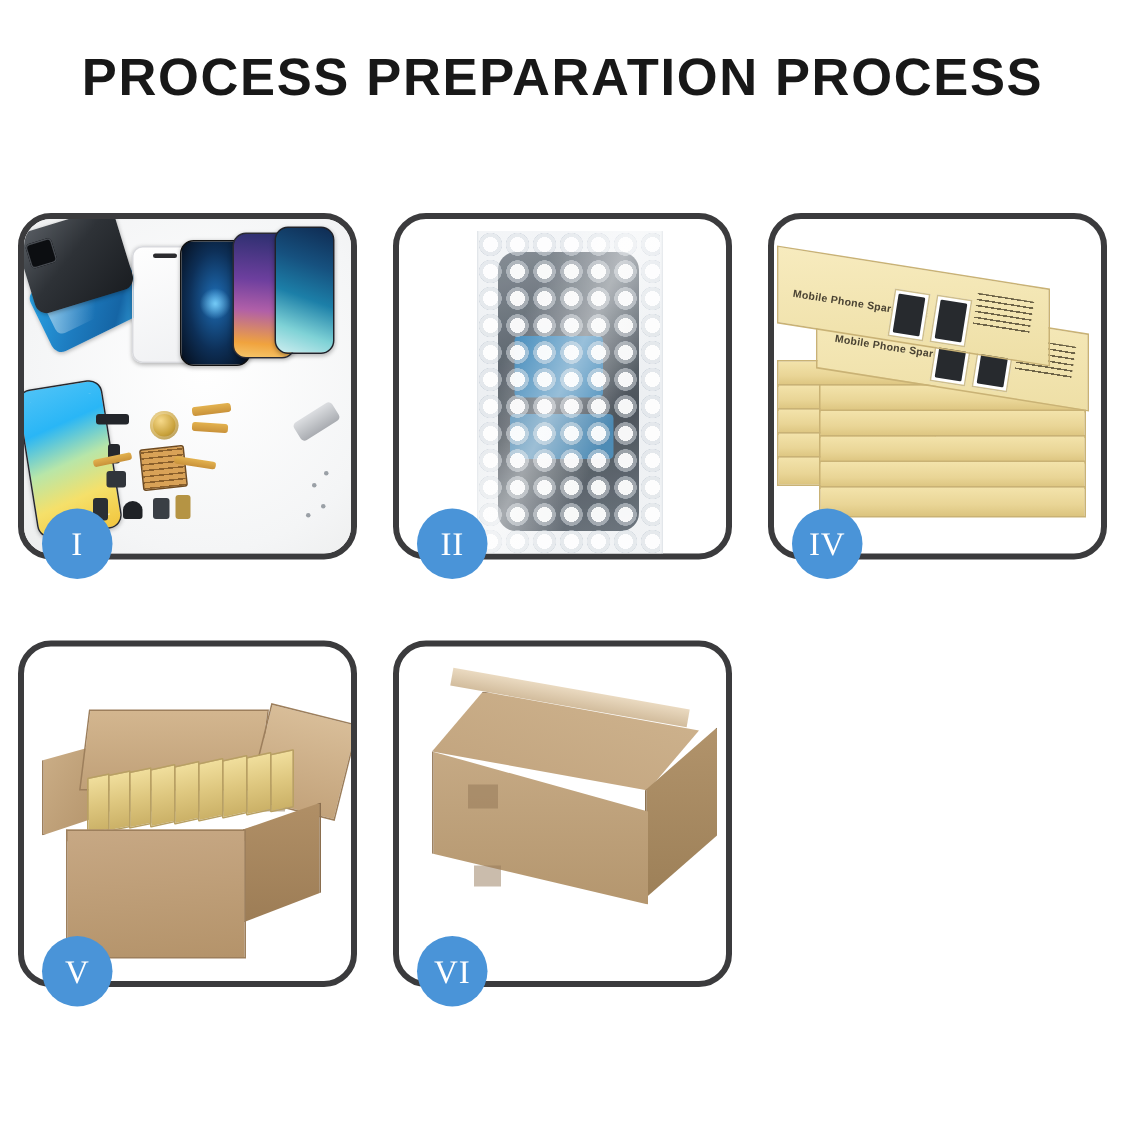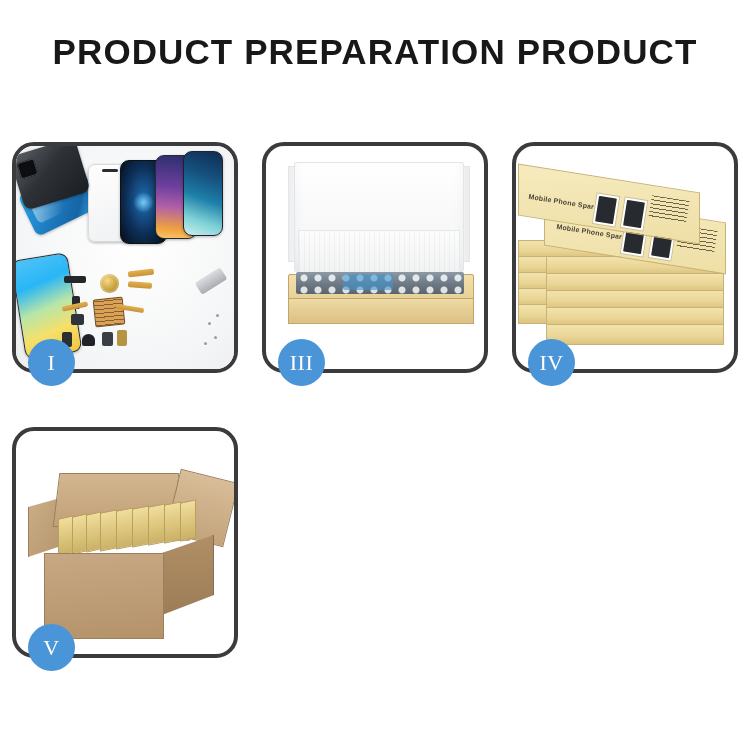--- a/index.html
+++ b/index.html
@@ -430,21 +430,21 @@
   }
   .p6 .tab2 {
     position:absolute; left:50px; top:146px; width:18px; height:14px;
     background: rgba(150,122,90,.5);
   }
 </style>
 </head>
 <body>
 
 <div class="header">
-  <div class="title">PRODUCT PREPARATION PRODUCT</div>
+  <div class="title">PROCESS PREPARATION PROCESS</div>
 </div>
 
 <div class="grid">
 
   <div class="panel p1 badge-host">
     <div class="panel-scene">
       <div class="bgwash"></div>
       <div class="phone lcd-blue"></div>
       <div class="phone glass-white"></div>
       <div class="phone ph-dark"></div>
@@ -467,33 +467,30 @@
       <div class="flex f4"></div>
       <div class="tool"></div>
       <div class="screw s1"></div>
       <div class="screw s2"></div>
       <div class="screw s3"></div>
       <div class="screw s4"></div>
     </div>
     <div class="badge">I</div>
   </div>
 
-
-  <div class="panel p3 badge-host">
+  <div class="panel p2 badge-host">
     <div class="panel-scene">
-      <div class="lid-flapL"></div>
-      <div class="lid-flapR"></div>
-      <div class="lid-back"></div>
-      <div class="foam"></div>
-      <div class="tray"></div>
-      <div class="contents"></div>
-      <div class="tray-front"></div>
+      <div class="wrapsheet"></div>
+      <div class="inner-phone"></div>
+      <div class="bubbles"></div>
+      <div class="glare"></div>
     </div>
-    <div class="badge">III</div>
+    <div class="badge">II</div>
   </div>
+
 
   <div class="panel p4 badge-host">
     <div class="panel-scene">
 
       <div class="kbox" style="left:2px;  top:94px;  width:104px; height:16px;"></div>
       <div class="kbox" style="left:2px;  top:110px; width:104px; height:16px;"></div>
       <div class="kbox" style="left:2px;  top:126px; width:104px; height:16px;"></div>
       <div class="kbox" style="left:2px;  top:142px; width:104px; height:16px;"></div>
       <div class="kbox" style="left:2px;  top:158px; width:104px; height:18px;"></div>
 
@@ -543,14 +540,25 @@
       <div class="ybar" style="left:148px; top:72px;  width:15px; height:37px; transform:skewY(-12deg);"></div>
       <div class="ybar" style="left:164px; top:70px;  width:14px; height:37px; transform:skewY(-12deg);"></div>
 
       <div class="carton-face rim"></div>
       <div class="carton-face side"></div>
       <div class="carton-face front"></div>
     </div>
     <div class="badge">V</div>
   </div>
 
+  <div class="panel p6 badge-host">
+    <div class="panel-scene">
+      <div class="top2"></div>
+      <div class="tape"></div>
+      <div class="right-face"></div>
+      <div class="front-face"></div>
+      <div class="tab1"></div>
+      <div class="tab2"></div>
+    </div>
+    <div class="badge">VI</div>
+  </div>
 
 </div>
 
 </body></html>

